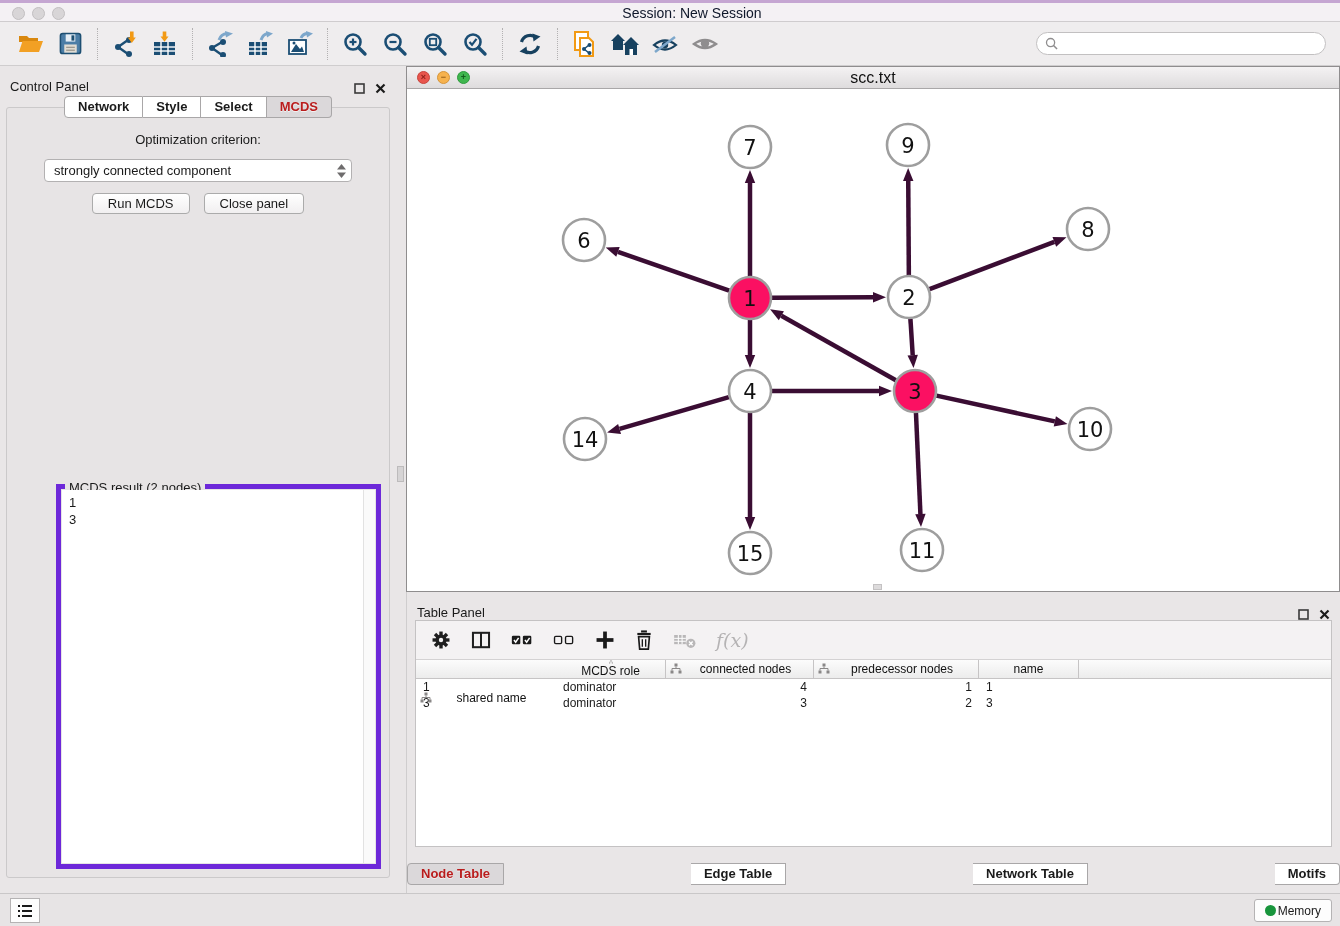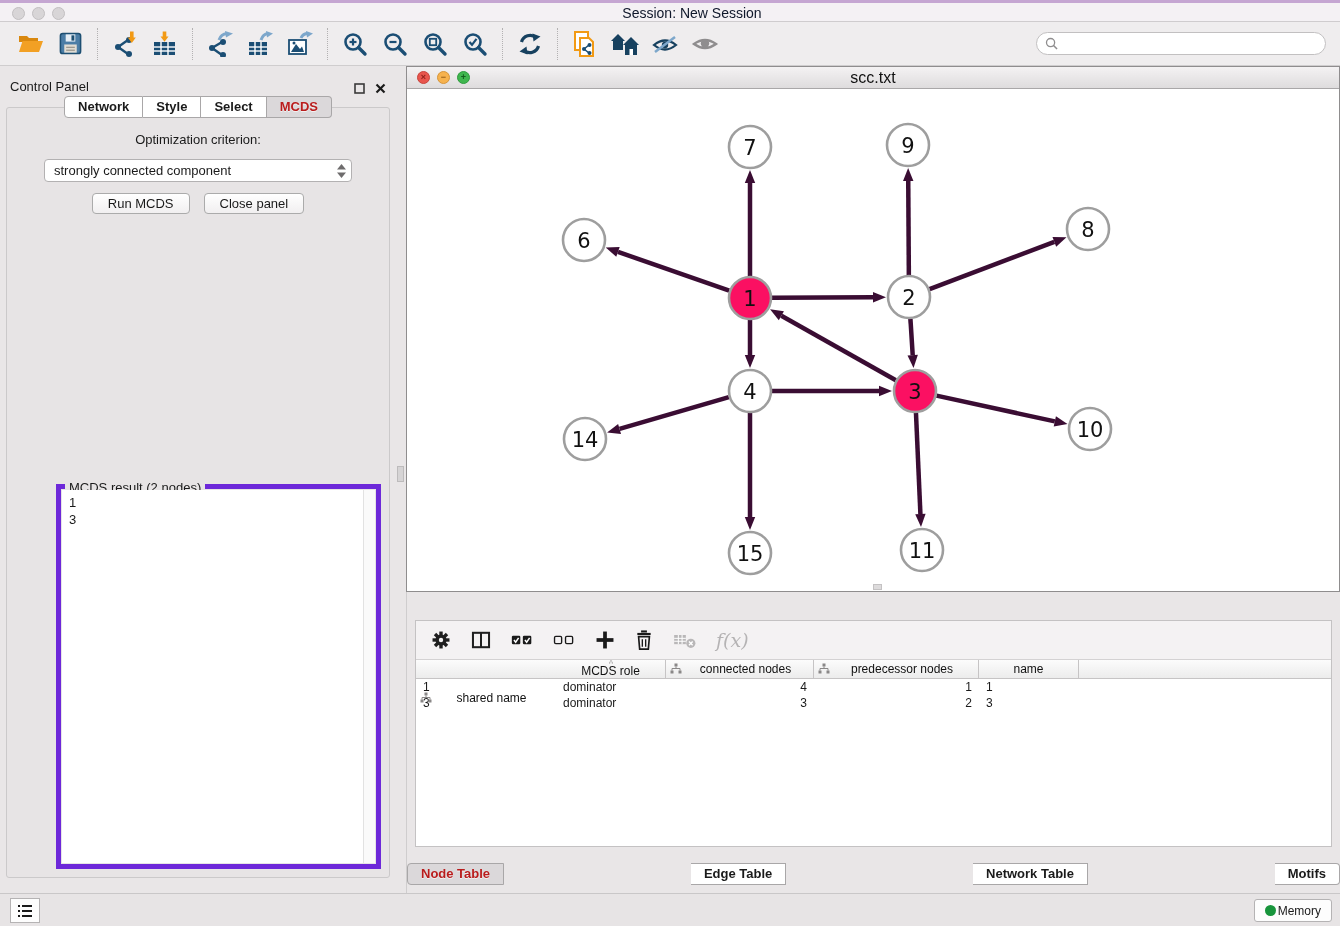--- a/index.html
+++ b/index.html
@@ -417,20 +417,32 @@
         <g>
           <circle cx="515" cy="461" r="21" fill="#ffffff" stroke="#9e9e9e" stroke-width="2.6"></circle>
           <text x="515" y="468.5" text-anchor="middle" font-family="&quot;DejaVu Sans&quot;, sans-serif" font-size="21" fill="#111">11</text>
         </g>
       </svg>
     <div class="net-grip"></div>
   </div>
 </div>
 
 <div class="table-panel">
+  <div class="panel-head">
+    <span class="ptitle">Table Panel</span>
+    <span class="phicons">
+      <svg width="11" height="11" viewBox="0 0 11 11">
+        <rect x="1" y="1" width="9" height="9" fill="none" stroke="#3a3a3a" stroke-width="1.6"></rect>
+      </svg>
+      <svg width="11" height="11" viewBox="0 0 11 11">
+        <line x1="1.5" y1="1.5" x2="9.5" y2="9.5" stroke="#1a1a1a" stroke-width="2.2"></line>
+        <line x1="9.5" y1="1.5" x2="1.5" y2="9.5" stroke="#1a1a1a" stroke-width="2.2"></line>
+      </svg>
+    </span>
+  </div>
   <div class="tp-inner">
     <div class="tp-toolbar">
       <svg width="22" height="22" viewBox="0 0 26 26">
         <g fill="#1f1f1f">
           <rect x="11" y="3" width="4" height="20"></rect>
           <rect x="3" y="11" width="20" height="4"></rect>
           <rect x="11" y="3" width="4" height="20" transform="rotate(45 13 13)"></rect>
           <rect x="11" y="3" width="4" height="20" transform="rotate(-45 13 13)"></rect>
           <circle cx="13" cy="13" r="6.5"></circle>
         </g>

